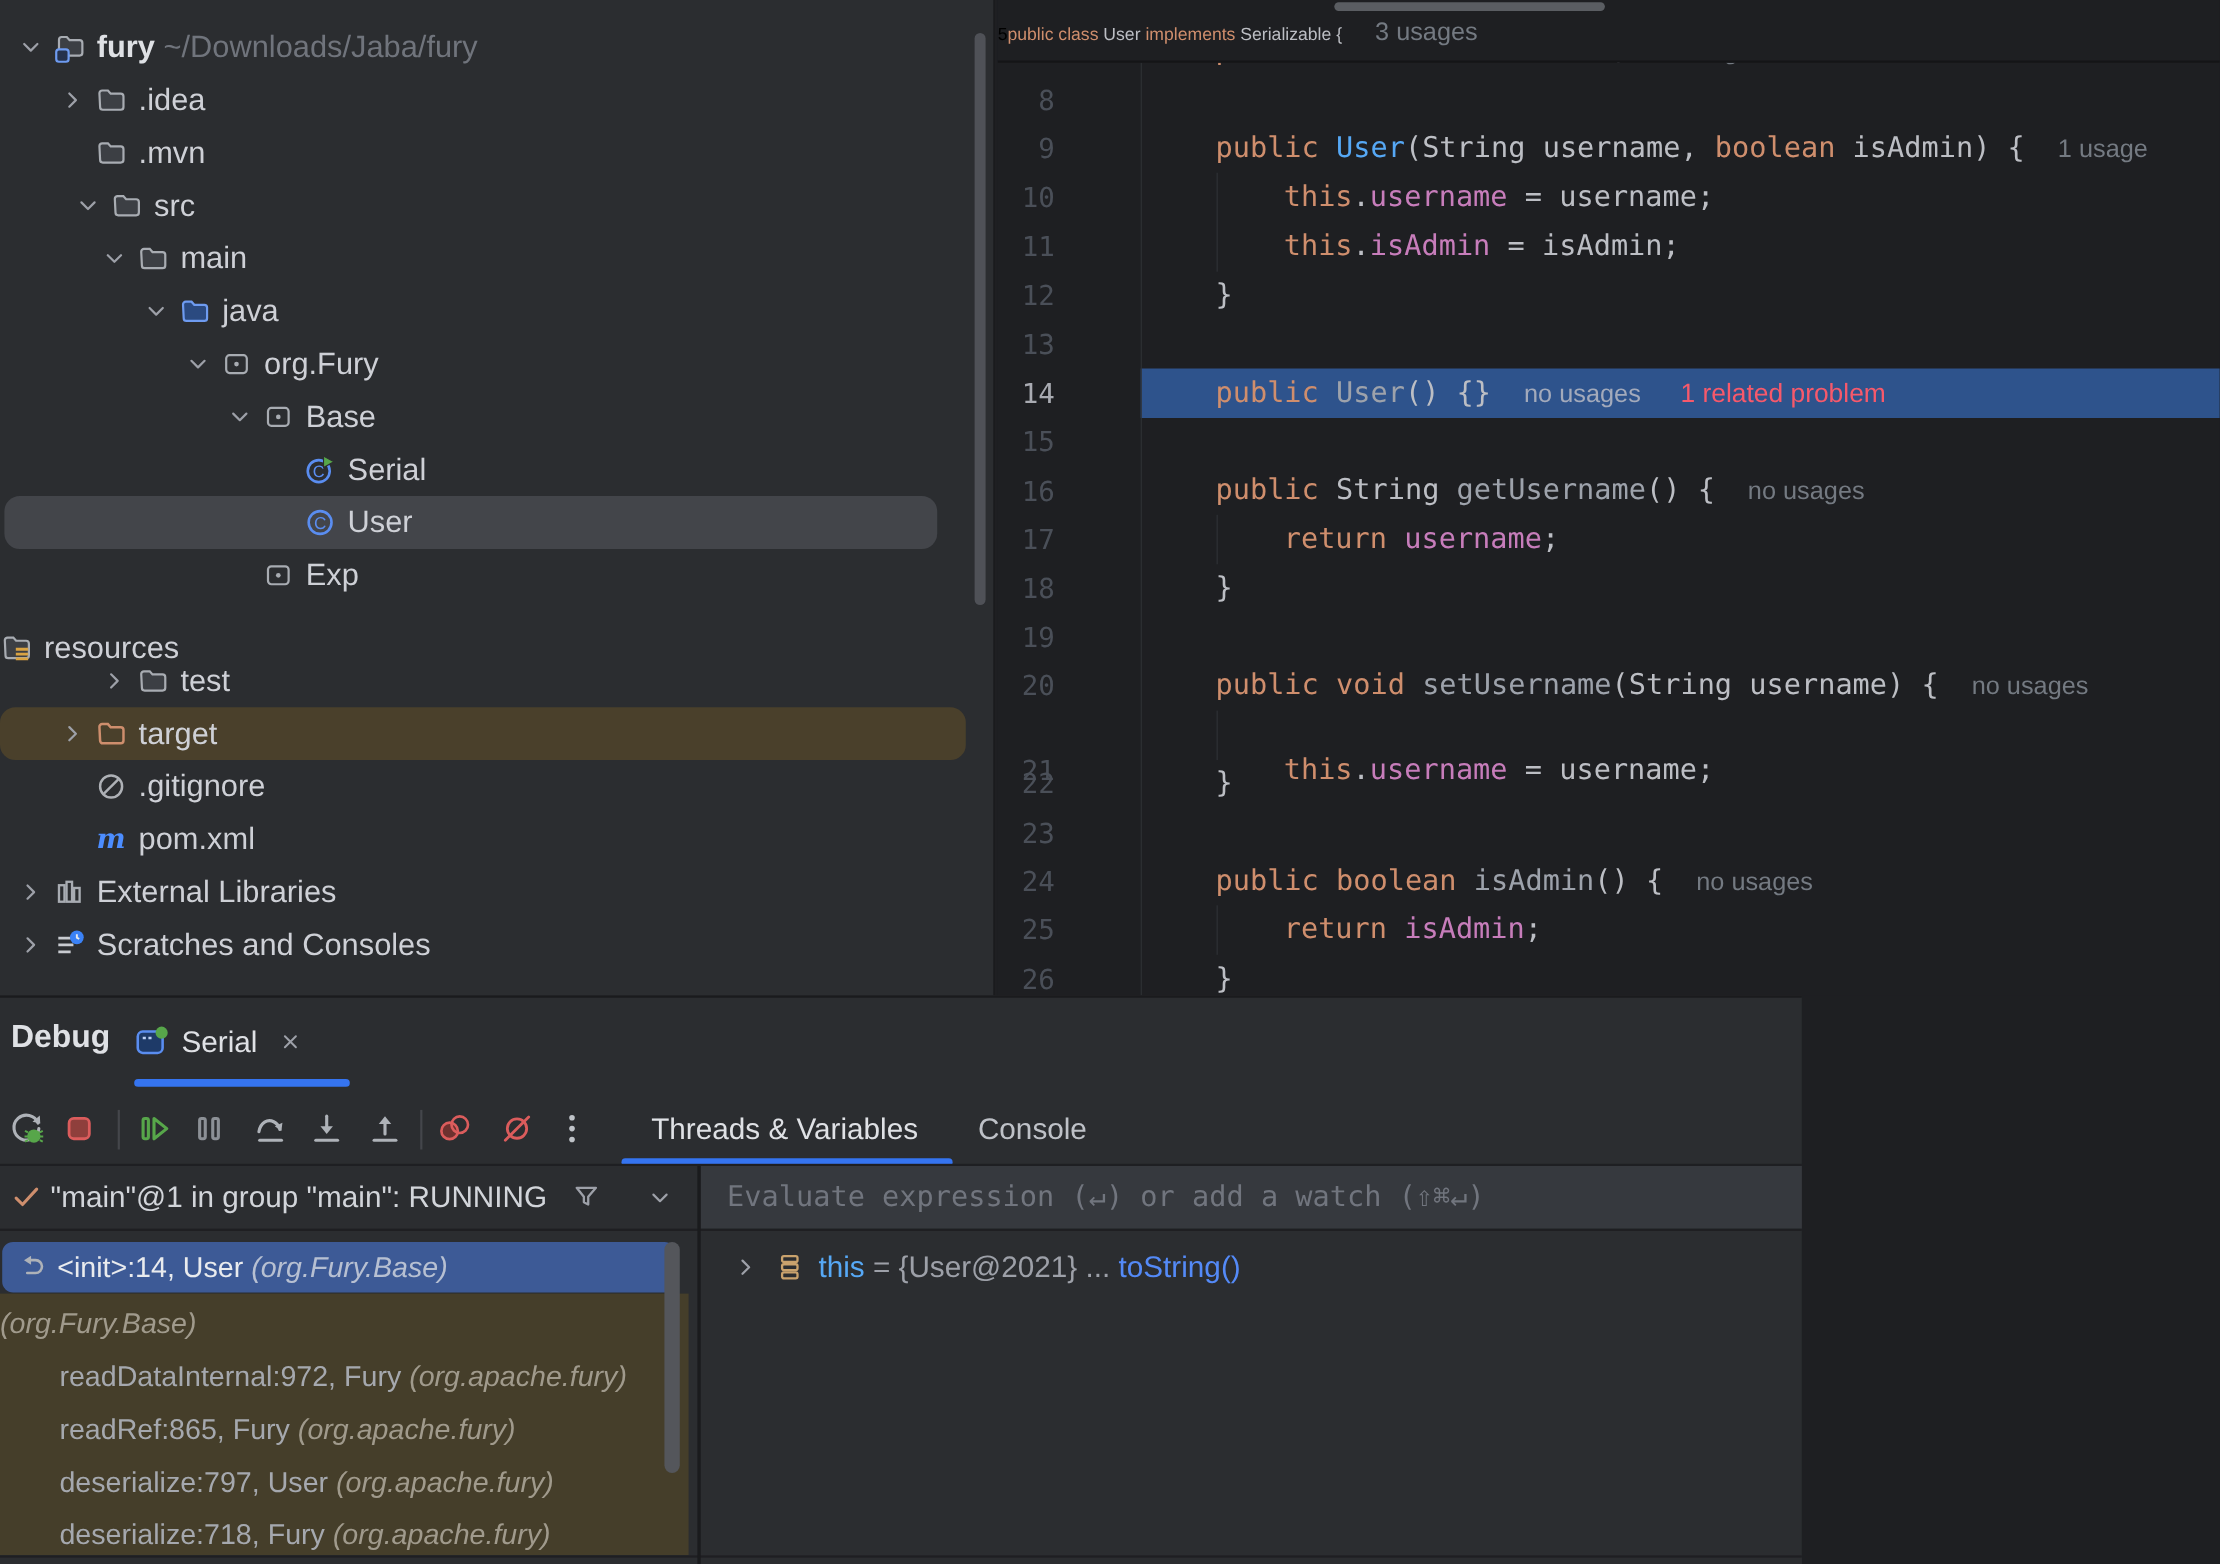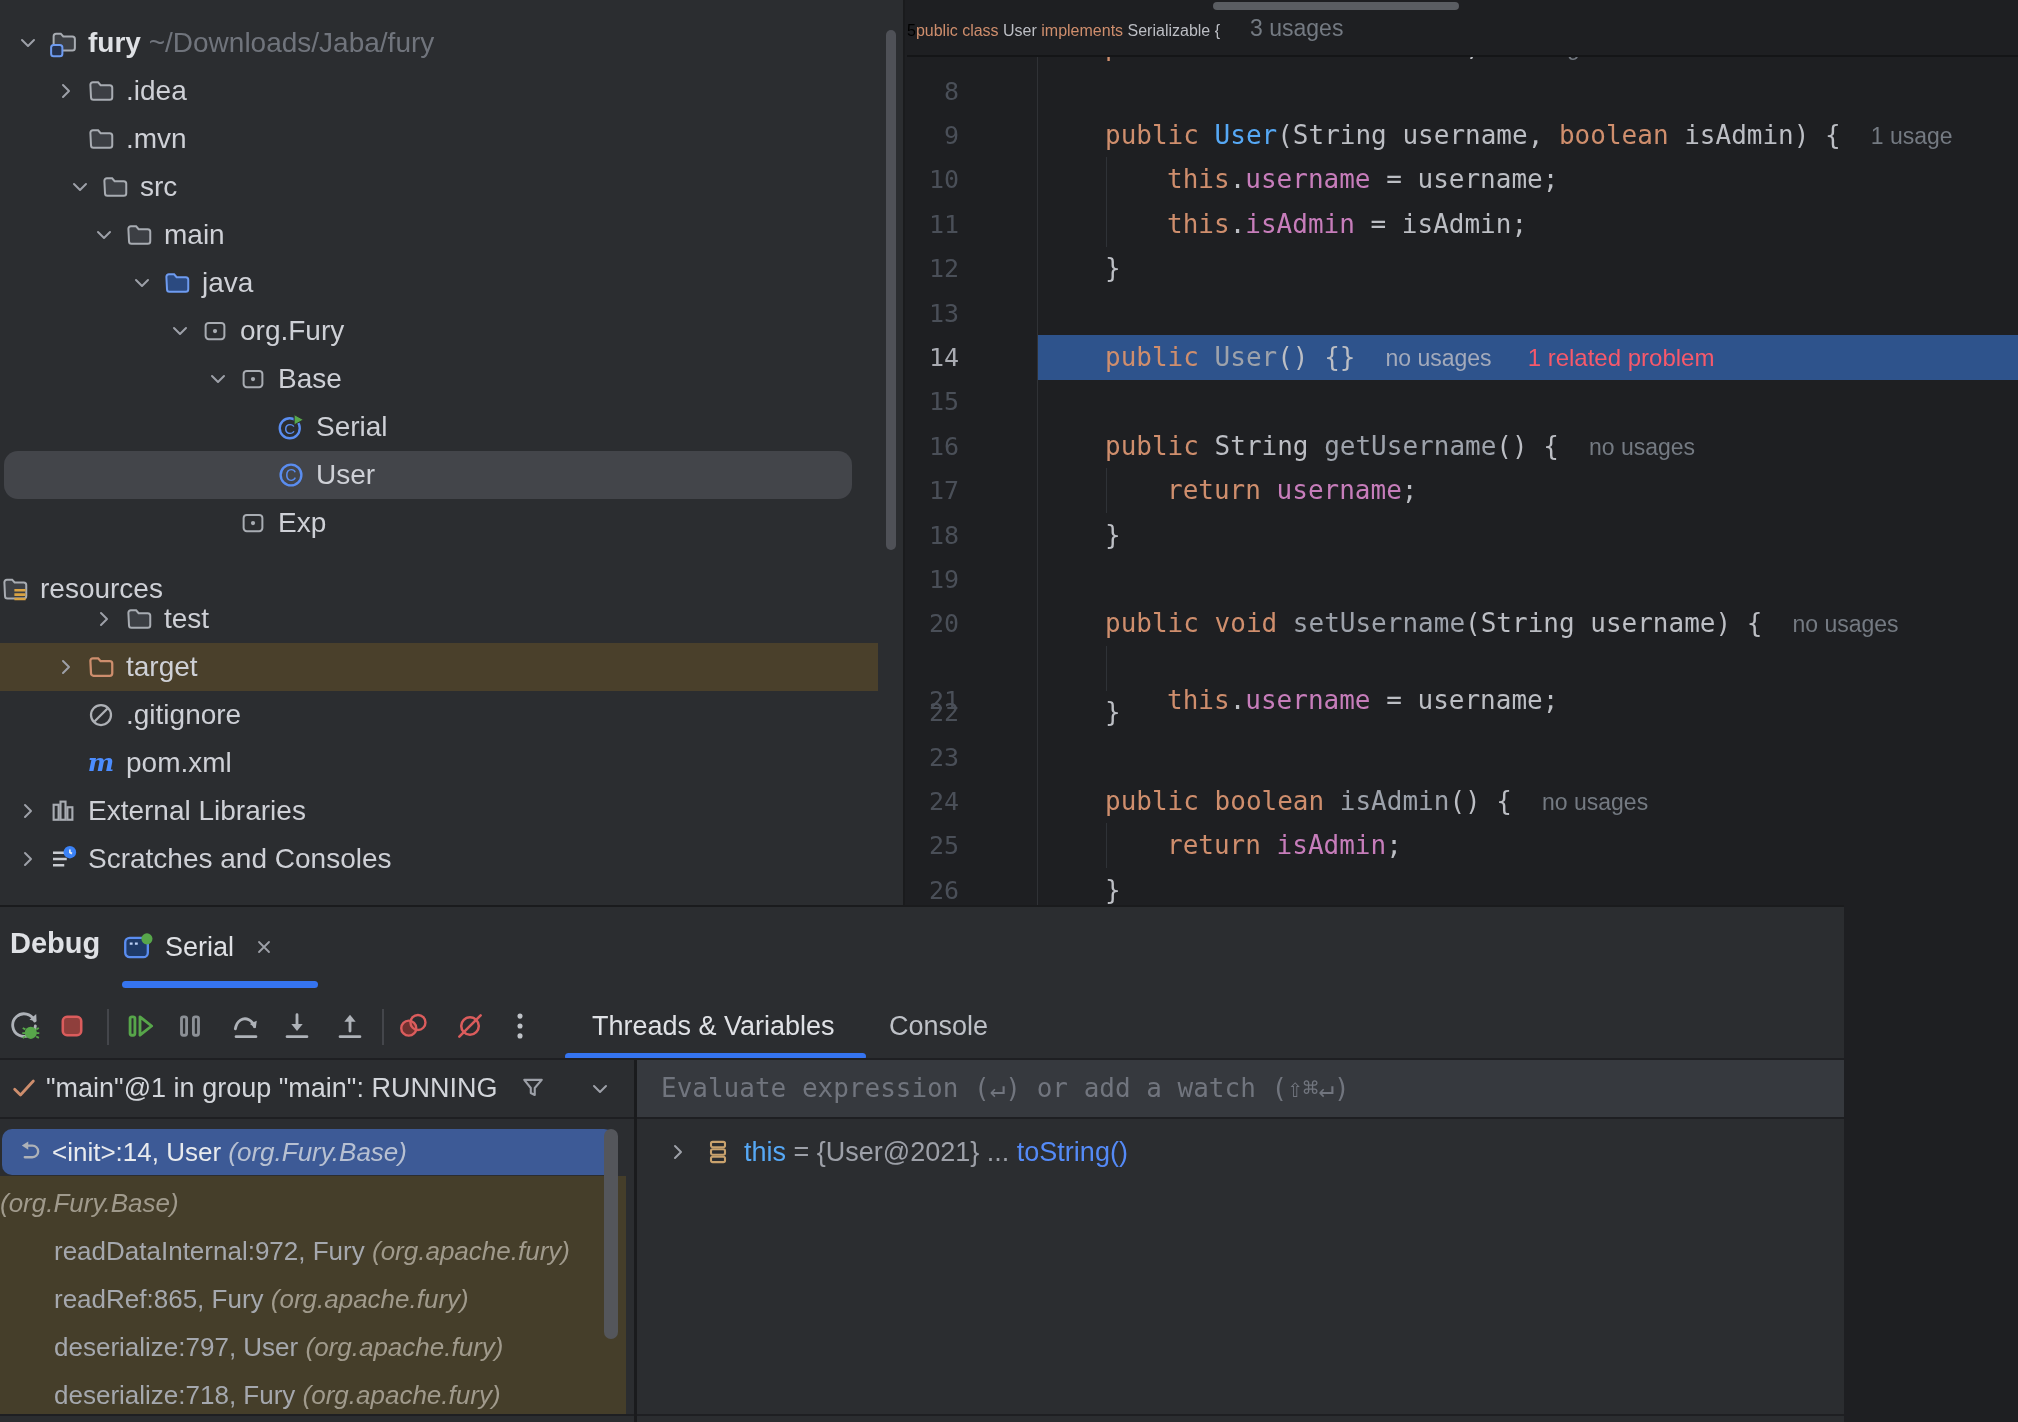--- a/index.html
+++ b/index.html
@@ -42,21 +42,21 @@
             font-family:"DejaVu Sans Mono",monospace;font-size:26px;white-space:pre;}
   #sticky{position:absolute;left:0;top:0;width:1111px;height:57px;background:#1E1F22;
           border-bottom:2px solid #141517;z-index:5;box-sizing:border-box;}
   #sticky .lnum{height:57px;line-height:57px;}
   #sticky .codewrap{height:57px;line-height:57px;}
   #hthumb{position:absolute;left:306px;top:2px;width:246px;height:8px;border-radius:4px;
           background:#5A5D62;z-index:6;}
   .iguide{position:absolute;width:1px;background:#2F3237;}
 
   
-  #debug{position:absolute;left:0;top:905px;width:1844px;height:517px;background:#2B2D30;
+  #debug{position:absolute;left:0;top:905px;width:1638px;height:517px;background:#2B2D30;
          border-top:2px solid #1A1B1D;box-sizing:border-box;overflow:hidden;}
   #debug-title{position:absolute;left:10px;top:20px;font-size:29px;font-weight:bold;color:#DFE1E5;}
   #debug-tab{position:absolute;left:122px;top:12px;height:56px;display:flex;align-items:center;cursor:default;}
   #debug-tab .tico{width:31px;height:31px;margin-right:12px;}
   #debug-tab .tlabel{font-size:27px;color:#DFE1E5;margin-right:18px;}
   #debug-tab .tclose{width:24px;height:24px;}
   #tab-underline{position:absolute;left:122px;top:74px;width:196px;height:7px;border-radius:4px;background:#3574F0;}
   #toolbar-border{position:absolute;left:0;top:151px;width:2018px;height:2px;background:#1E1F22;}
   .tbtn{position:absolute;top:99px;width:40px;height:40px;display:flex;align-items:center;
         justify-content:center;border-radius:6px;}
@@ -166,21 +166,21 @@
               <path d="M3.5 6.5a2 2 0 0 1 2-2h4.2l2 2.3h7.3a2 2 0 0 1 2 2v8.7a2 2 0 0 1-2 2h-13a2 2 0 0 1-2-2z" fill="#3C3F44" stroke="#A8ACB2" stroke-width="1.6"></path>
               <g stroke="#D9A343" stroke-width="2.1">
                 <path d="M11.5 13h9M11.5 16.5h9M11.5 20h9"></path>
               </g>
             </svg></span><span class="lbl">resources</span></div>
         <div class="trow" style="top: 595px; height: 48px; padding-left: 92px;"><span class="chev ic"><svg viewBox="0 0 24 24">
               <polyline points="9,6 15,12 9,18" stroke-linecap="round" stroke-linejoin="round" fill="none" stroke="#9DA0A8" stroke-width="2"></polyline>
             </svg></span><span class="tico ic"><svg viewBox="0 0 24 24">
               <path d="M3.5 7a2 2 0 0 1 2-2h4.2l2 2.3h7.3a2 2 0 0 1 2 2V17a2 2 0 0 1-2 2h-13a2 2 0 0 1-2-2z" fill="#3C3F44" stroke="#A8ACB2" stroke-width="1.6"></path>
             </svg></span><span class="lbl">test</span></div>
-        <div class="trow exc" style="top: 643px; height: 48px; padding-left: 54px;"><span class="chev ic"><svg viewBox="0 0 24 24">
+        <div class="trow exc" style="top: 643px; height: 48px; padding-left: 54px; border-radius: 14px;"><span class="chev ic"><svg viewBox="0 0 24 24">
               <polyline points="9,6 15,12 9,18" stroke-linecap="round" stroke-linejoin="round" fill="none" stroke="#9DA0A8" stroke-width="2"></polyline>
             </svg></span><span class="tico ic"><svg viewBox="0 0 24 24">
               <path d="M3.5 7a2 2 0 0 1 2-2h4.2l2 2.3h7.3a2 2 0 0 1 2 2V17a2 2 0 0 1-2 2h-13a2 2 0 0 1-2-2z" fill="none" stroke="#CE8E6D" stroke-width="1.8"></path>
             </svg></span><span class="lbl">target</span></div>
         <div class="trow" style="top: 691px; height: 48px; padding-left: 86px;"><span class="tico ic"><svg viewBox="0 0 24 24">
               <circle cx="12" cy="12" r="8" fill="none" stroke="#AEB1B6" stroke-width="1.8"></circle>
               <path d="M6.8 17.2L17.2 6.8" stroke="#AEB1B6" stroke-width="1.8"></path>
             </svg></span><span class="lbl">.gitignore</span></div>
         <div class="trow" style="top: 739px; height: 48px; padding-left: 86px;"><span class="tico ic"><svg viewBox="0 0 24 24">
               <text x="12" y="18" text-anchor="middle" font-size="20" font-style="italic" font-weight="bold" font-family="DejaVu Serif,serif" fill="#4C8DFF">m</text>

